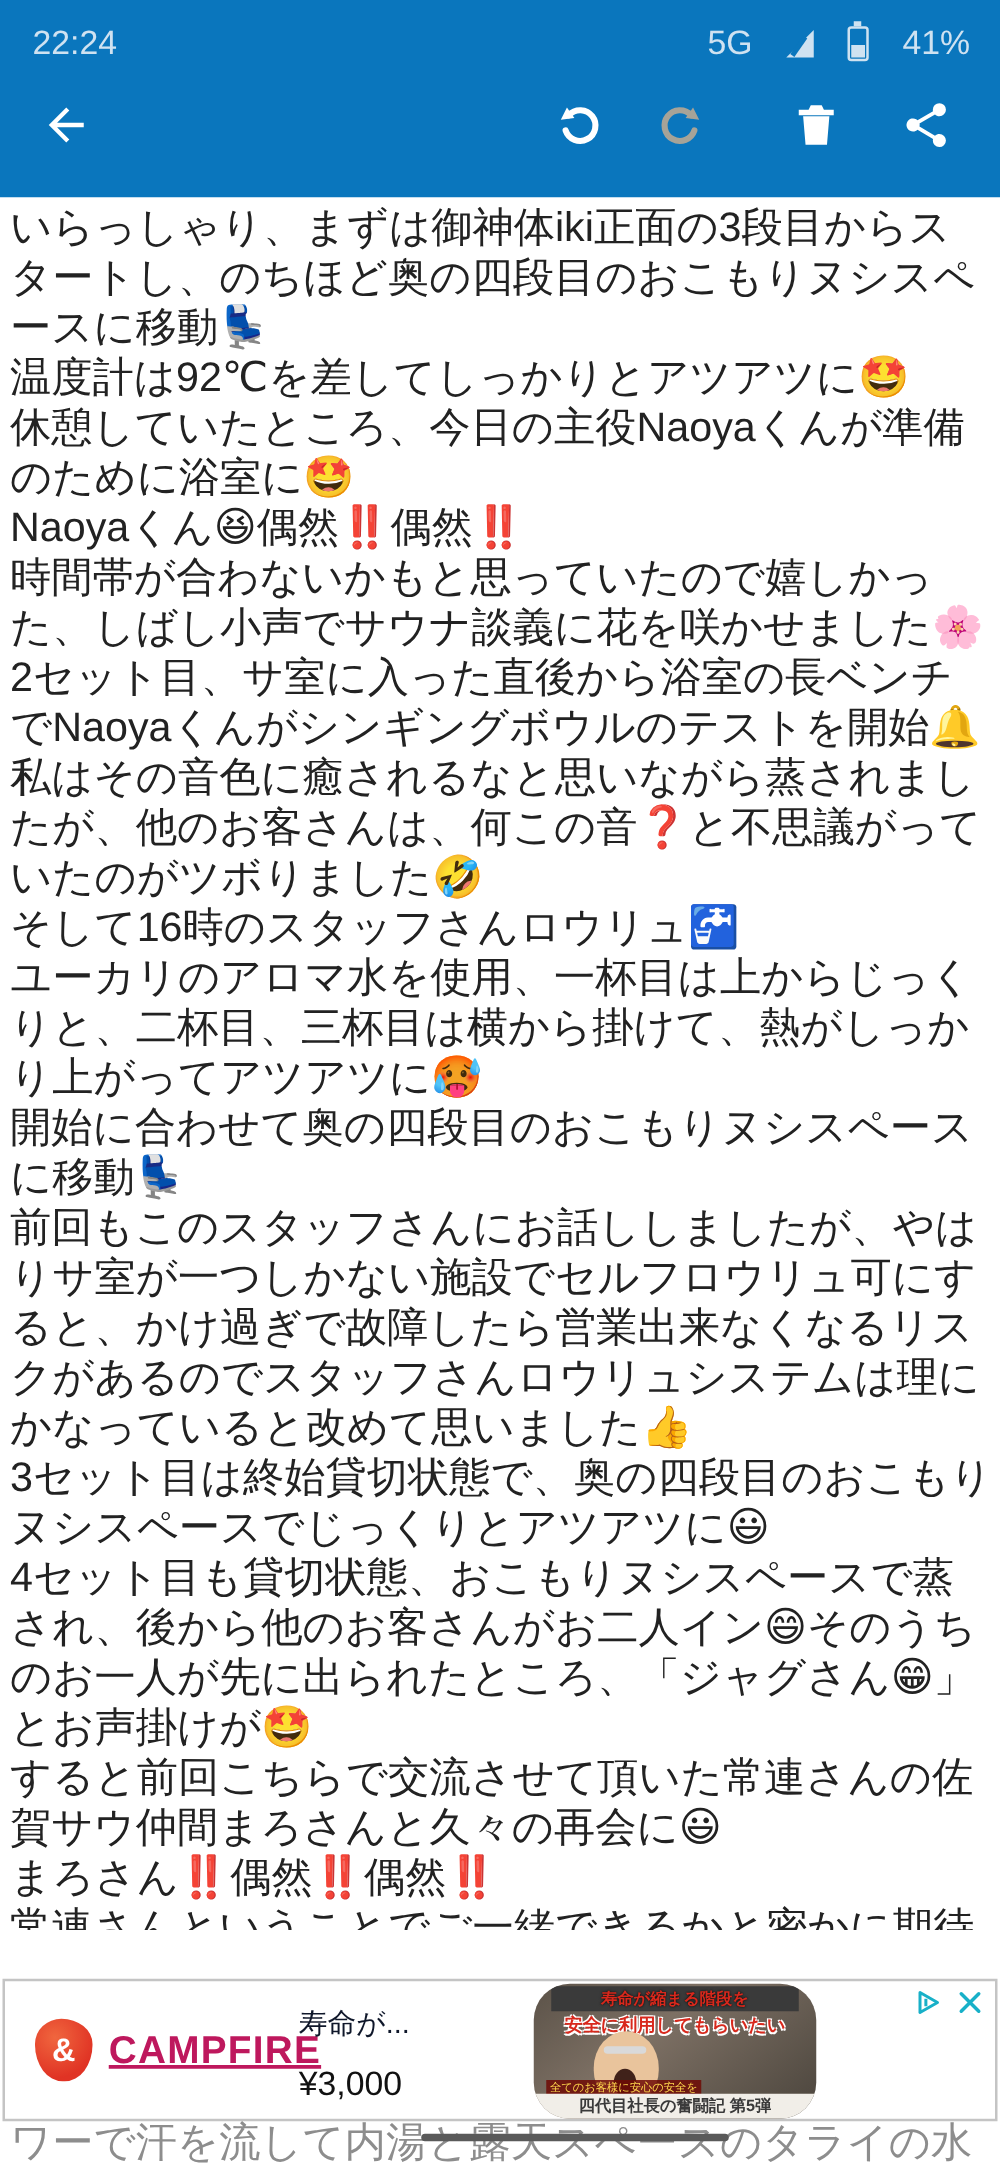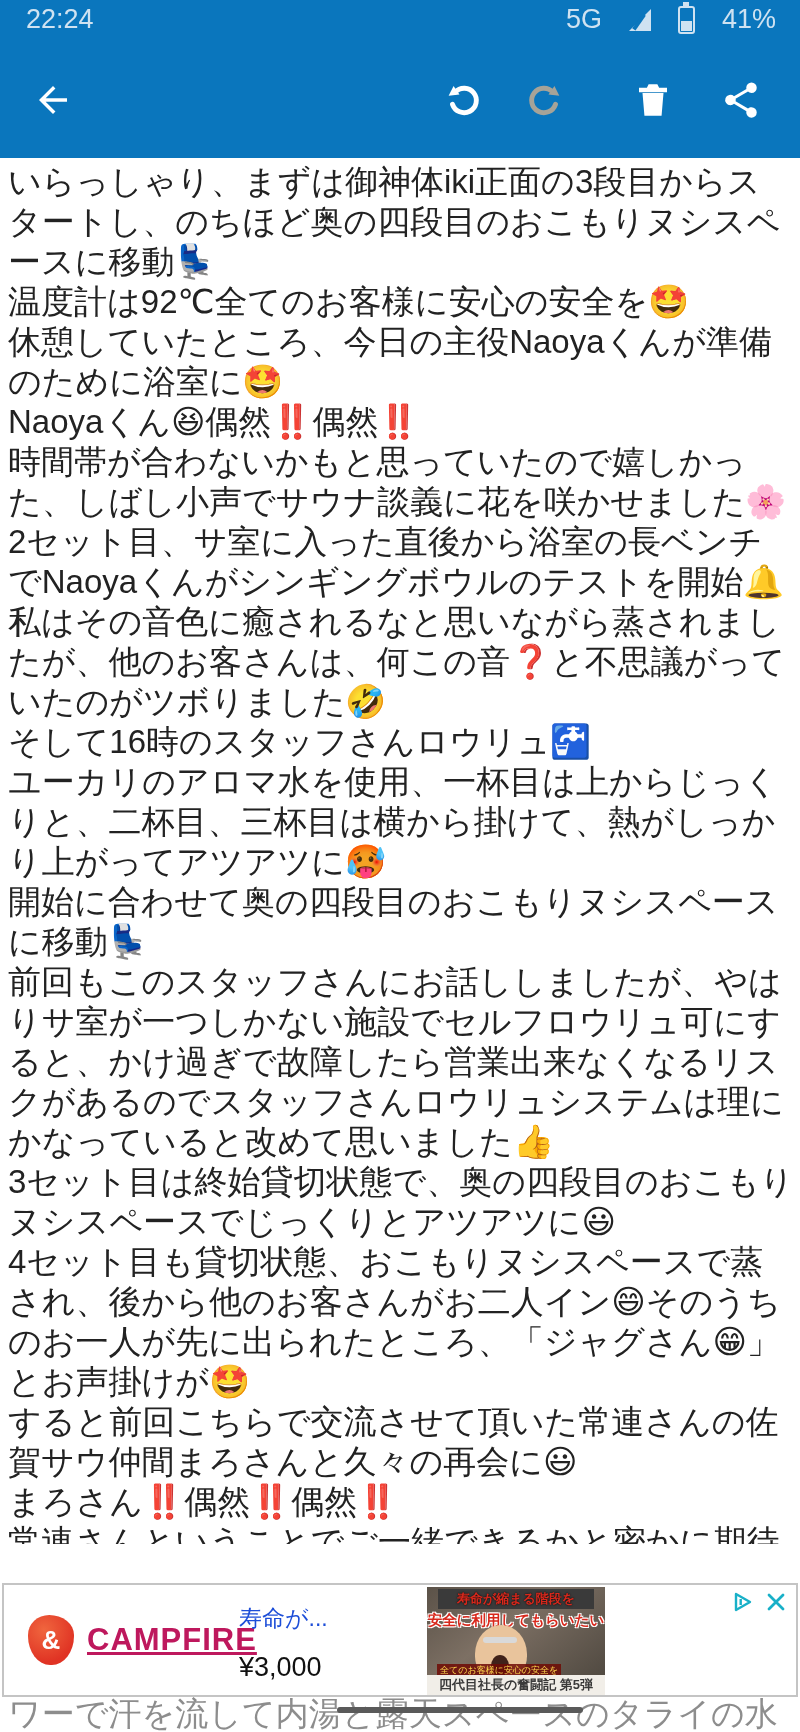--- a/index.html
+++ b/index.html
@@ -1,21 +1,21 @@
 <!DOCTYPE html>
 <html><head>
 <meta charset="utf-8">
 <style>
   * { margin:0; padding:0; box-sizing:border-box; }
   html,body { width:800px; height:1732px; font-family:"Liberation Sans","DejaVu Sans",sans-serif; }
   .screen { position:relative; width:800px; height:1732px; background:#ffffff; overflow:hidden; }
 
   
   .appbar { position:absolute; top:0; left:0; width:800px; height:158px; background:#0a76bd; }
-  .status-row { height:50px; display:flex; align-items:flex-start; justify-content:space-between;
+  .status-row { height:50px; display:flex; align-items:flex-end; justify-content:space-between;
                 padding:4px 24px 0 26px; color:#cfe2f1; font-size:27px; }
   .status-right { display:flex; align-items:center; gap:27px; }
   .sig { width:0; height:0; border-left:22px solid transparent; border-bottom:22px solid #cfe2f1; position:relative; }
   .sig::after { content:""; position:absolute; left:-14px; top:4px; width:4px; height:18px; background:#0a76bd; transform:rotate(35deg); }
   .batt { width:17px; height:28px; border:2.5px solid #cfe2f1; border-radius:3px; position:relative; }
   .batt::before { content:""; position:absolute; top:-6px; left:3px; width:6px; height:4px; background:#cfe2f1; }
   .batt::after { content:""; position:absolute; bottom:1px; left:1px; right:1px; height:40%; background:#cfe2f1; }
   .tool-row { display:flex; align-items:center; height:100px; padding:0 36px 0 30px; }
   .tbtn { width:46px; height:46px; display:flex; align-items:center; justify-content:center; cursor:pointer; }
   .tbtn svg { width:42px; height:42px; }
@@ -31,24 +31,24 @@
 
   
   .ad { position:absolute; left:2px; top:1583px; width:796px; height:114px; background:#ffffff;
         border:2px solid #c4c4c4; }
   .ad-left { position:absolute; left:24px; top:30px; display:flex; align-items:center; gap:13px; }
   .flame { width:46px; height:50px; background:radial-gradient(circle at 35% 30%, #f0663e, #e03324 70%);
            border-radius:46% 54% 48% 48%/40% 40% 58% 58%; color:#ffffff; font-weight:bold; font-size:26px;
            display:flex; align-items:center; justify-content:center; }
   .ad-brand { font-size:31px; font-weight:800; color:#be185d; letter-spacing:1px;text-decoration:underline; }
   .ad-mid { position:absolute; left:235px; top:18px; }
-  .ad-title { font-size:23px; color:#1d4ed8; }
+  .ad-title { font-size:23px; color:#0f172a; }
   .ad-price { font-size:27px; font-weight:normal; color:#111111; margin-top:18px; }
-  .ad-photo { position:absolute; left:423px; top:2px; width:178px; height:108px; overflow:hidden;
-              background:linear-gradient(140deg,#5b5248 0%,#7d7064 40%,#4a443c 100%); }
+  .ad-photo { position:absolute; left:423px; top:2px; width:226px; height:108px; overflow:hidden;
+              background:linear-gradient(140deg,#5b5248 0%,#7d7064 40%,#4a443c 100%);border-radius:29px; }
   .ovl-top { background:#3a3a3a; color:#d8281c; font-weight:bold; font-size:13px; text-align:center;
              padding:1px 0; width:88%; margin:2px auto 0; text-shadow:0 0 2px #000; }
   .ovl-mid { color:#d8281c; font-size:14.5px; font-weight:bold; text-align:center; margin-top:2px;
              text-shadow:-1px -1px 0 #fff,1px -1px 0 #fff,-1px 1px 0 #fff,1px 1px 0 #fff; }
   .face { position:absolute; left:48px; top:38px; width:52px; height:58px; background:#e9c49c;
           border-radius:50% 50% 46% 46%; }
   .face::before { content:""; position:absolute; left:16px; top:30px; width:18px; height:22px;
                   background:#40221a; border-radius:50%; }
   .face::after { content:""; position:absolute; left:8px; top:12px; width:34px; height:6px;
                  background:#d9d9d9; border-radius:3px; }
@@ -106,21 +106,21 @@
       <div class="tbtn">
         <svg viewBox="0 0 24 24">
             <path fill="#ffffff" d="M18 16.1c-.8 0-1.4.3-2 .8l-7.1-4.2c0-.2.1-.5.1-.7s0-.5-.1-.7L16 7.2c.5.5 1.2.8 2 .8a3 3 0 1 0-3-3c0 .2 0 .5.1.7L8 9.8A3 3 0 1 0 6 15c.8 0 1.5-.3 2-.8l7.1 4.2c0 .2-.1.4-.1.6a3 3 0 1 0 3-2.9z"></path>
           </svg>
       </div>
     </div>
   </div>
 
   <div class="editor">
     <p class="rich">いらっしゃり、まずは御神体iki正面の3段目からスタートし、のちほど奥の四段目のおこもりヌシスペースに移動💺</p>
-    <p class="rich">温度計は92℃全てのお客様に安心の安全を🤩</p>
+    <p class="rich">温度計は92℃を差してしっかりとアツアツに🤩</p>
     <p class="rich">休憩していたところ、今日の主役Naoyaくんが準備のために浴室に🤩</p>
     <p class="rich">Naoyaくん😆偶然<span class="red-mark">‼️</span>偶然<span class="red-mark">‼️</span></p>
     <p class="rich">時間帯が合わないかもと思っていたので嬉しかった、しばし小声でサウナ談義に花を咲かせました🌸</p>
     <p class="rich">2セット目、サ室に入った直後から浴室の長ベンチでNaoyaくんがシンギングボウルのテストを開始🔔</p>
     <p class="rich">私はその音色に癒されるなと思いながら蒸されましたが、他のお客さんは、何この音<span class="red-mark">❓</span>と不思議がっていたのがツボりました🤣</p>
     <p class="rich">そして16時のスタッフさんロウリュ🚰</p>
     <p class="rich">ユーカリのアロマ水を使用、一杯目は上からじっくりと、二杯目、三杯目は横から掛けて、熱がしっかり上がってアツアツに🥵</p>
     <p class="rich">開始に合わせて奥の四段目のおこもりヌシスペースに移動💺</p>
     <p class="rich">前回もこのスタッフさんにお話ししましたが、やはりサ室が一つしかない施設でセルフロウリュ可にすると、かけ過ぎで故障したら営業出来なくなるリスクがあるのでスタッフさんロウリュシステムは理にかなっていると改めて思いました👍</p>
     <p class="rich">3セット目は終始貸切状態で、奥の四段目のおこもりヌシスペースでじっくりとアツアツに😃</p>

